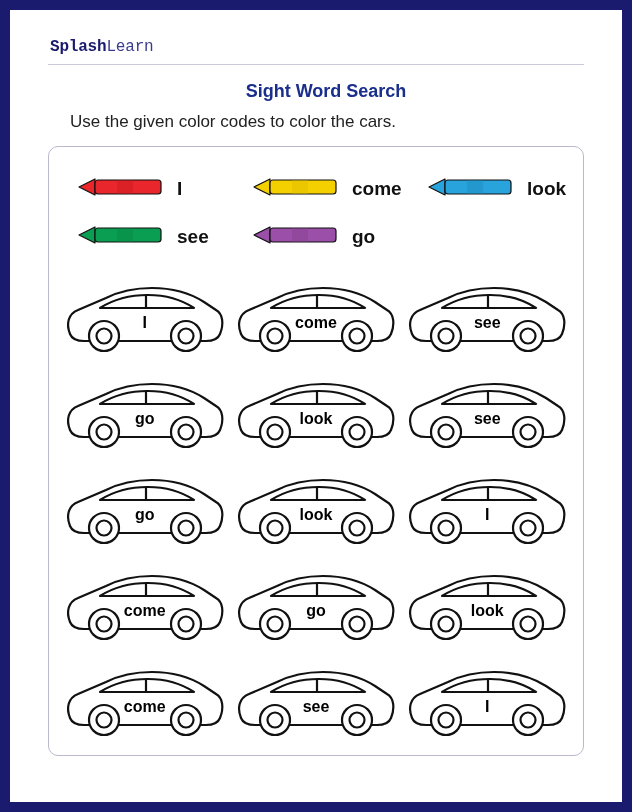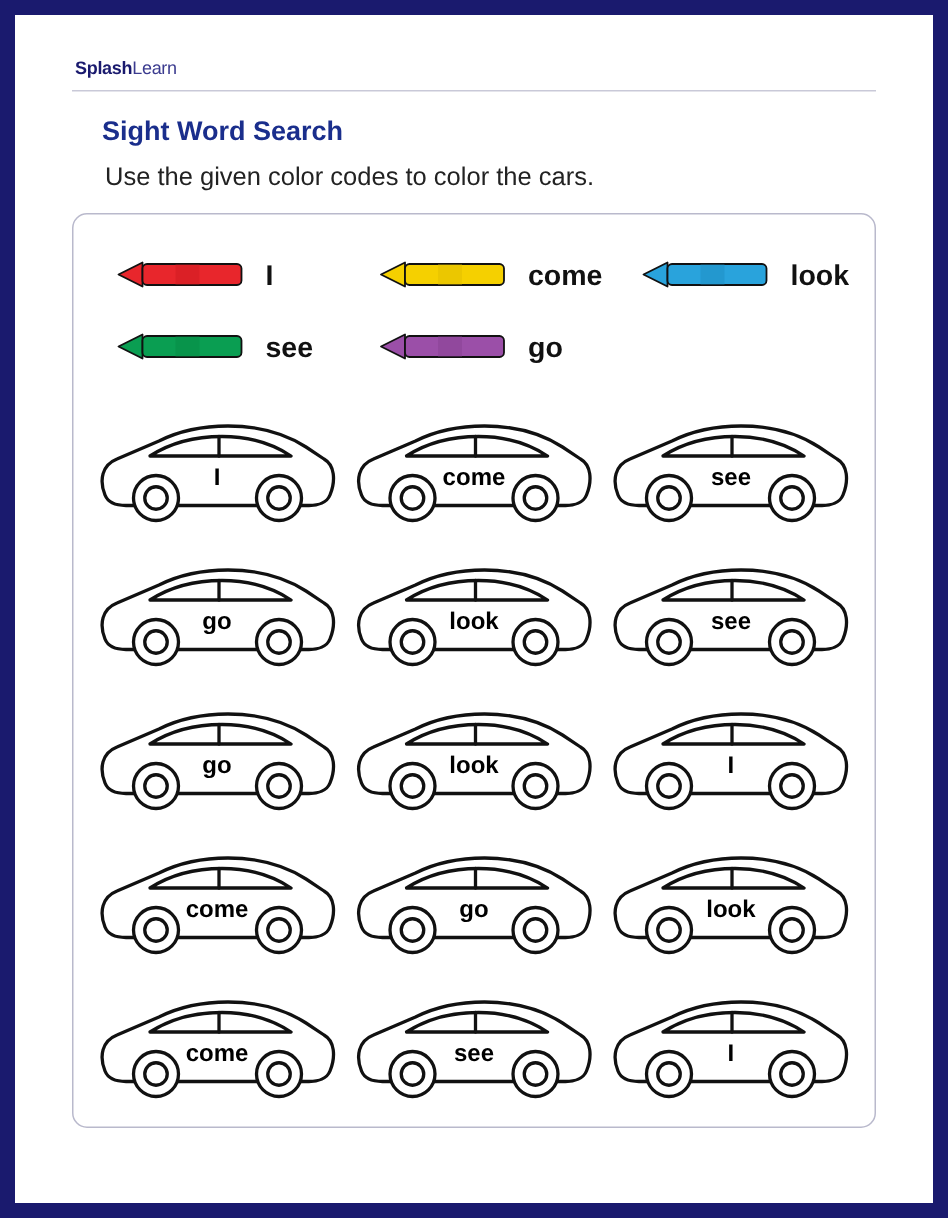--- a/index.html
+++ b/index.html
@@ -26,38 +26,40 @@
     left: 10px;
     top: 10px;
     right: 10px;
     bottom: 10px;
     background: #ffffff;
     padding: 18px 28px 0 28px;
     box-sizing: border-box;
   }
   
   .brand {
-    font-size: 12px;
+    font-size: 16px;
     font-weight: bold;
     letter-spacing: -0.2px;
     padding-left: 2px;
+    font-family: Liberation Mono, monospace;
   }
   .brand .splash { color: #1a1a6e; }
   .brand .learn  { color: #3b3b8f; font-weight: normal; }
   .brand-rule {
     margin-top: 8px;
     border-bottom: 1px solid #c9c9d8;
     height: 0;
   }
   .title {
     margin-top: 16px;
     color: #1a2e8c;
     font-size: 18px;
     font-weight: bold;
     padding-left: 20px;
+    text-align: center;
   }
   .subtitle {
     margin-top: 10px;
     color: #222222;
     font-size: 17px;
     padding-left: 22px;
   }
   
   .card {
     position: relative;

